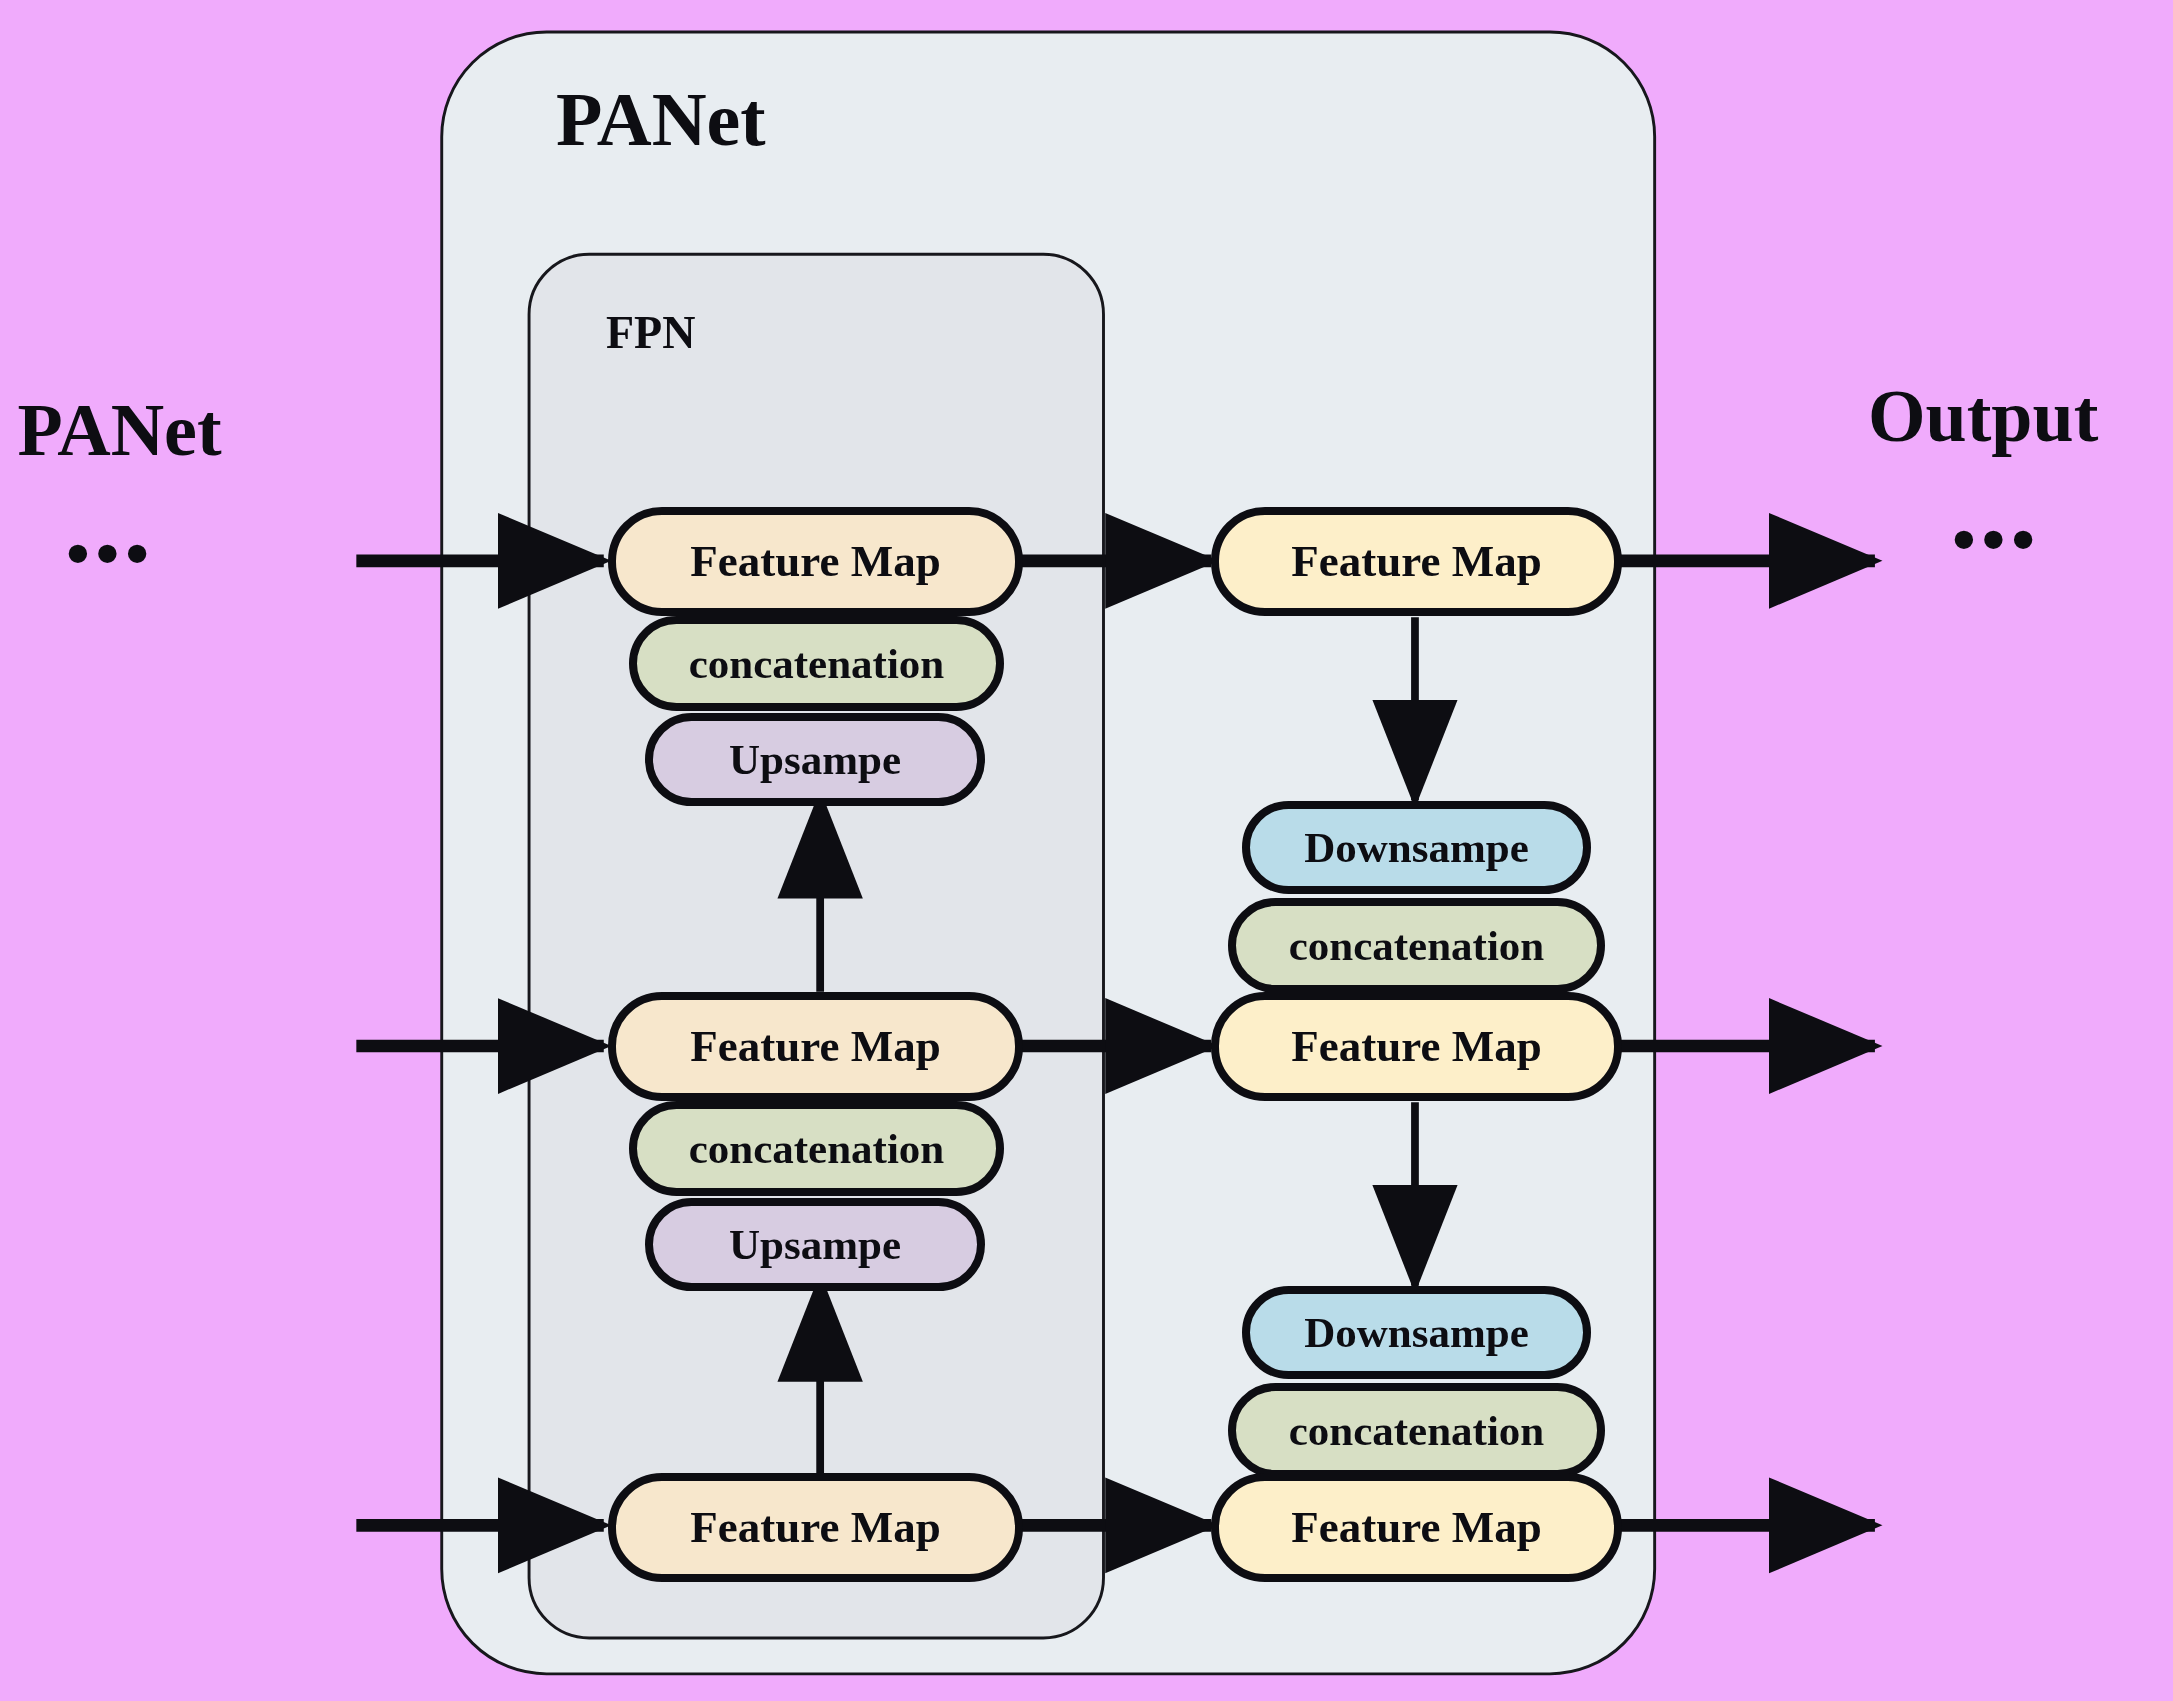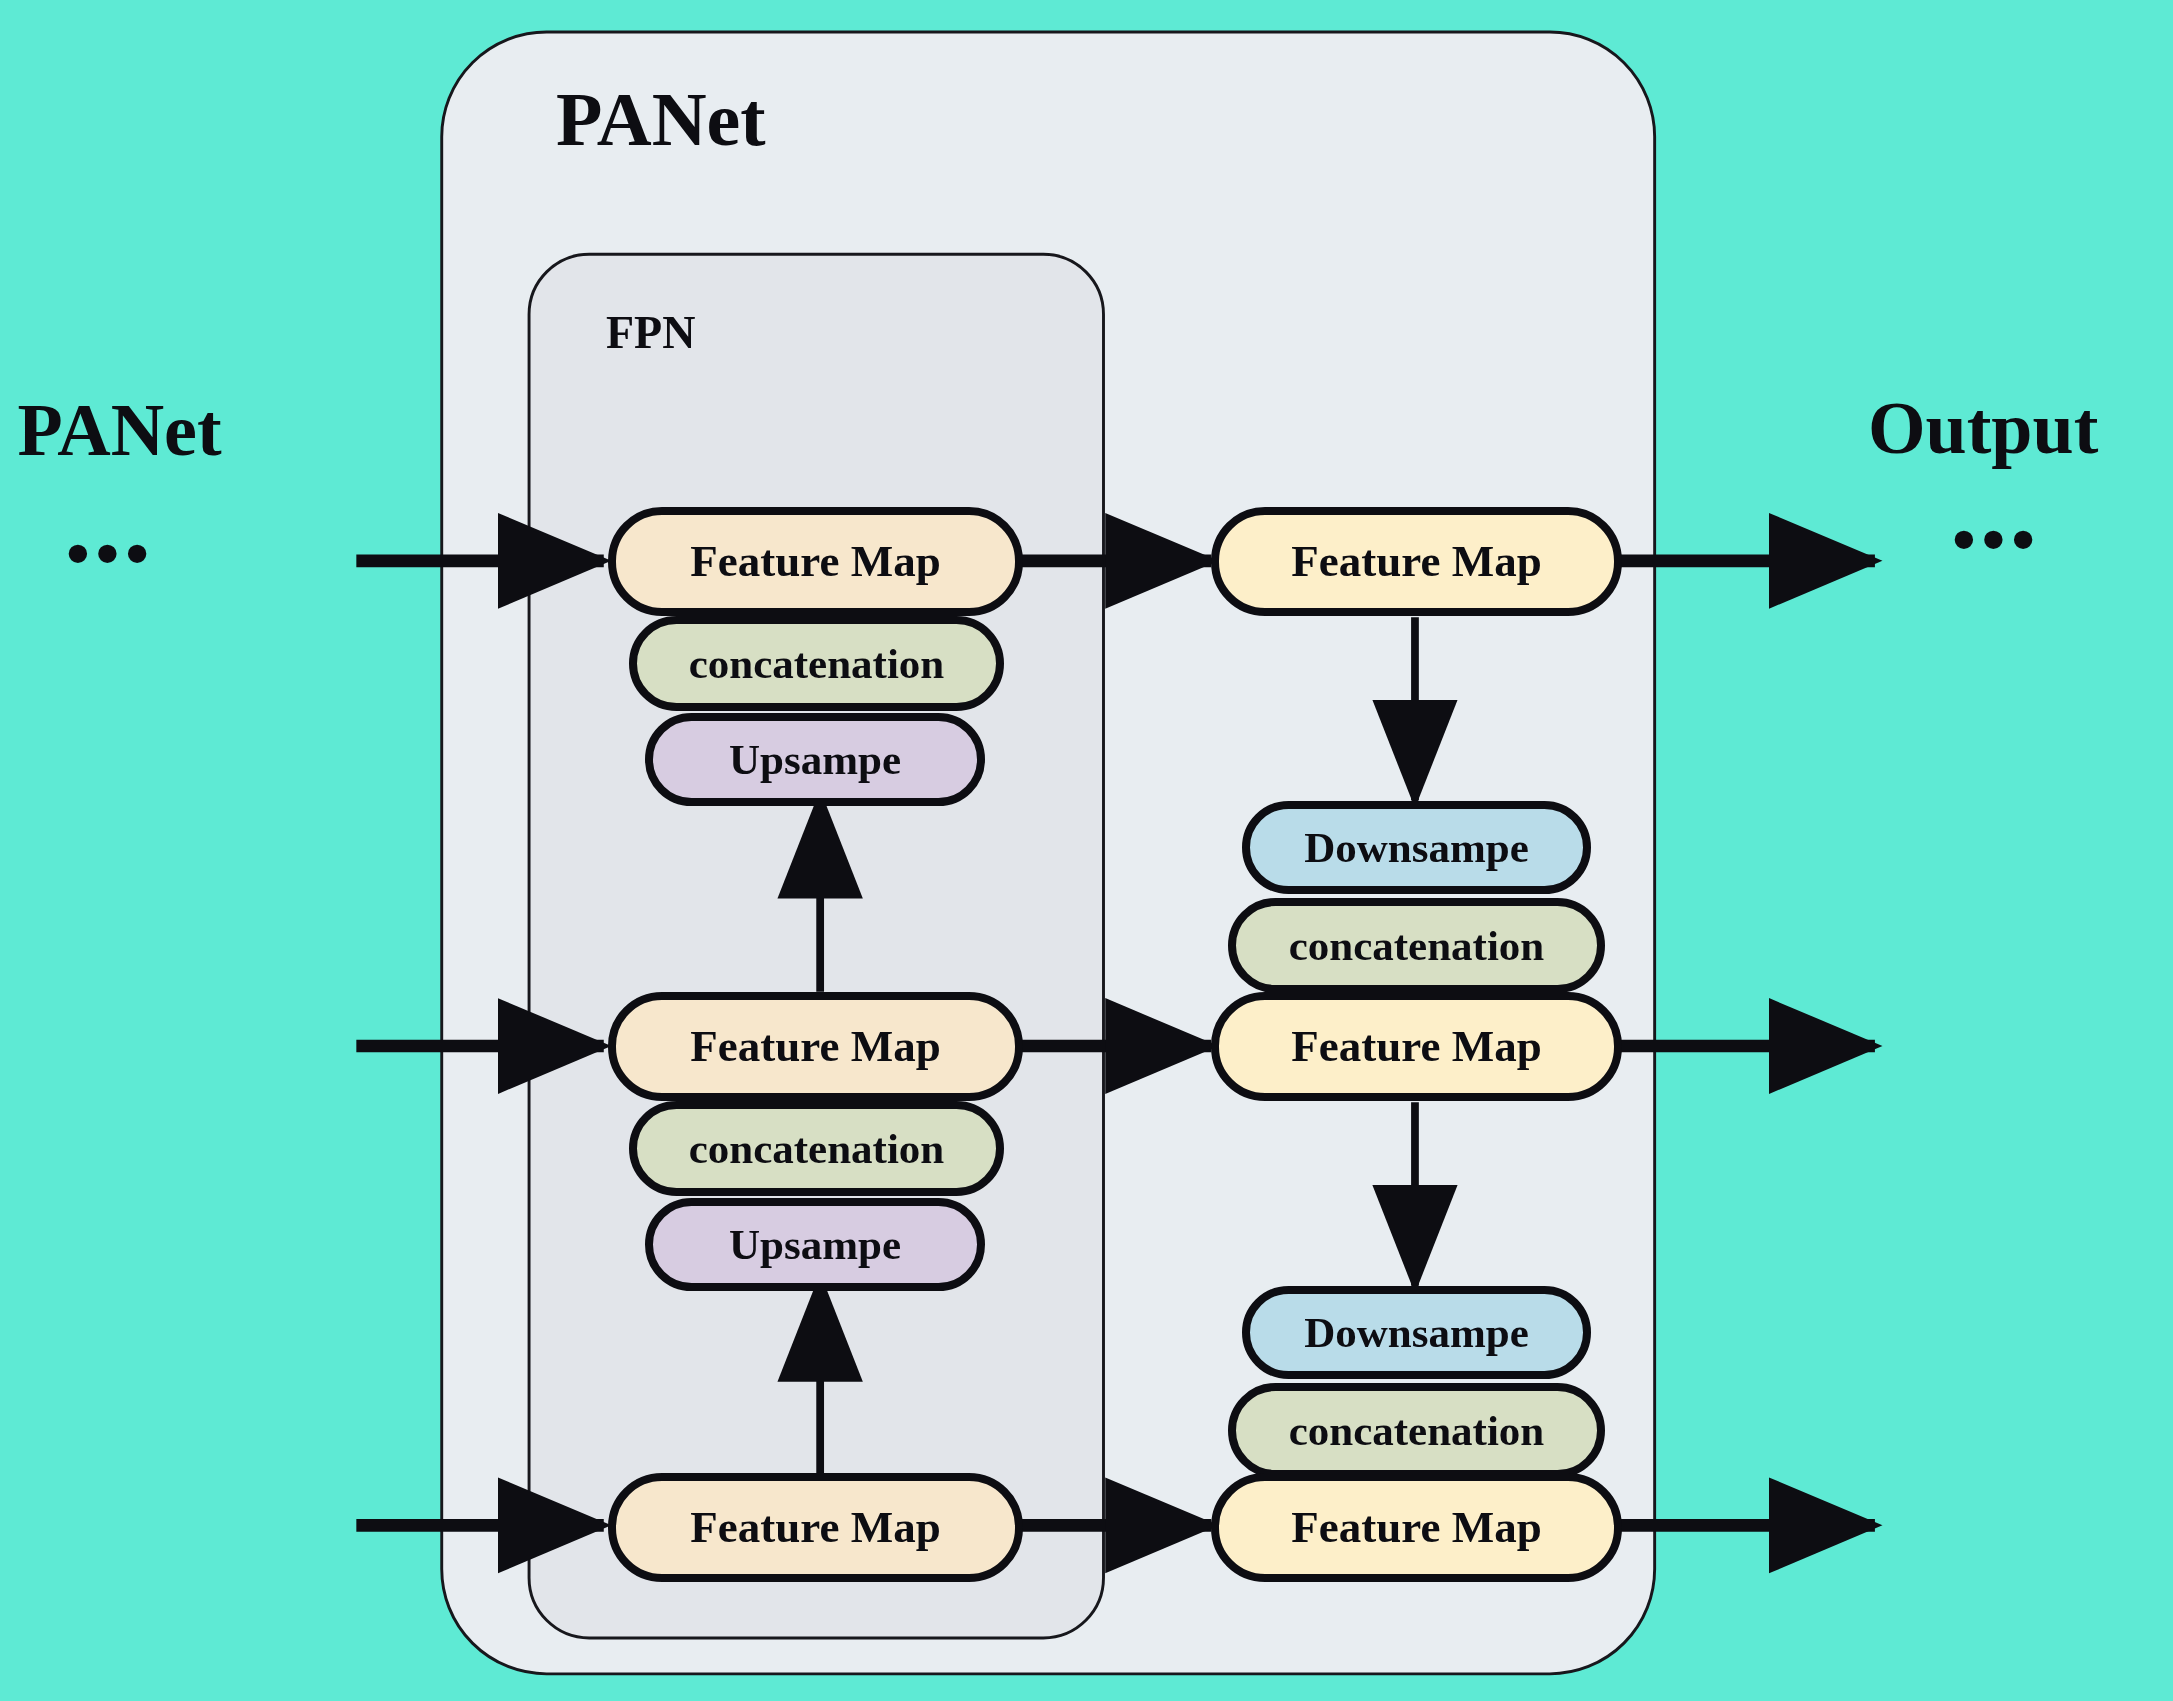--- a/index.html
+++ b/index.html
@@ -1,18 +1,18 @@
 <!DOCTYPE html>
 <html><head>
 <meta charset="utf-8">
 <style>
   html,body{margin:0;padding:0;background:#ffffff;}
   body{width:2174px;height:1701px;overflow:hidden;
        font-family:"Liberation Serif","DejaVu Serif",serif;}
-  #stage{position:relative;width:2174px;height:1701px;background:#5eead4;}
+  #stage{position:relative;width:2174px;height:1701px;background:#f0abfc;}
   svg{position:absolute;top:0;left:0;width:2174px;height:1701px;}
   .side-label{position:absolute;font-weight:bold;color:#0d0d12;
        font-family:"Liberation Serif","DejaVu Serif",serif;white-space:nowrap;}
   .panel-label{position:absolute;font-weight:bold;color:#0d0d12;
        font-family:"Liberation Serif","DejaVu Serif",serif;white-space:nowrap;}
   .node{position:absolute;display:flex;align-items:center;justify-content:center;
        box-sizing:border-box;border:8.7px solid #0d0d12;color:#0d0d12;
        font-weight:bold;font-family:"Liberation Serif","DejaVu Serif",serif;
        white-space:nowrap;line-height:1;}
   .dots{position:absolute;font-weight:bold;color:#0d0d12;letter-spacing:5.8px;
@@ -65,21 +65,21 @@
       <line x1="1458" y1="1136" x2="1458" y2="1325"></line>
     </g>
   </svg>
 
   <div class="panel-label" style="left:556px;top:76px;font-size:76px;">PANet</div>
   <div class="panel-label" style="left:606px;top:306px;font-size:46px;">FPN</div>
 
   <div class="side-label" style="left:17.5px;top:388px;font-size:74px;">PANet</div>
   <div class="dots" style="left:66px;top:514px;font-size:68px;">•••</div>
 
-  <div class="side-label" style="left:1868px;top:374px;font-size:74px;margin-top:12px;">Output</div>
+  <div class="side-label" style="left:1868px;top:374px;font-size:74px;">Output</div>
   <div class="dots" style="left:1952px;top:500px;font-size:68px;">•••</div>
 
   <div class="node" style="left:608px;top:507px;width:415px;height:109px;border-radius:54px;
               background:#f7e7cc;font-size:45px;">Feature Map</div>
   <div class="node" style="left:629px;top:616px;width:375px;height:95px;border-radius:48px;
               background:#d7dfc4;font-size:43px;">concatenation</div>
   <div class="node" style="left:645px;top:713px;width:340px;height:93px;border-radius:47px;
               background:#d7cce1;font-size:43px;">Upsampe</div>
 
   <div class="node" style="left:608px;top:992px;width:415px;height:109px;border-radius:54px;

